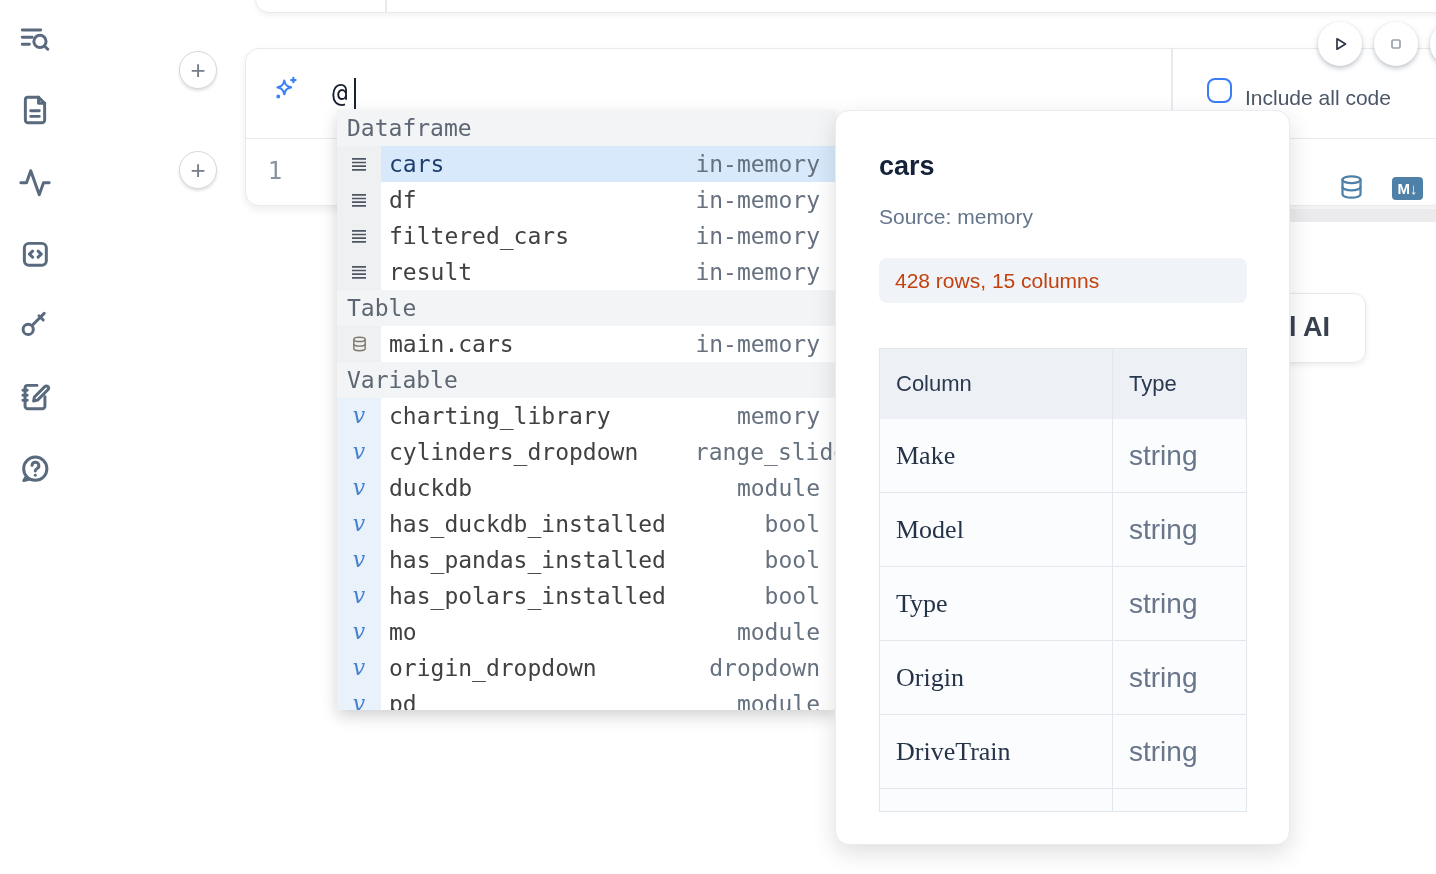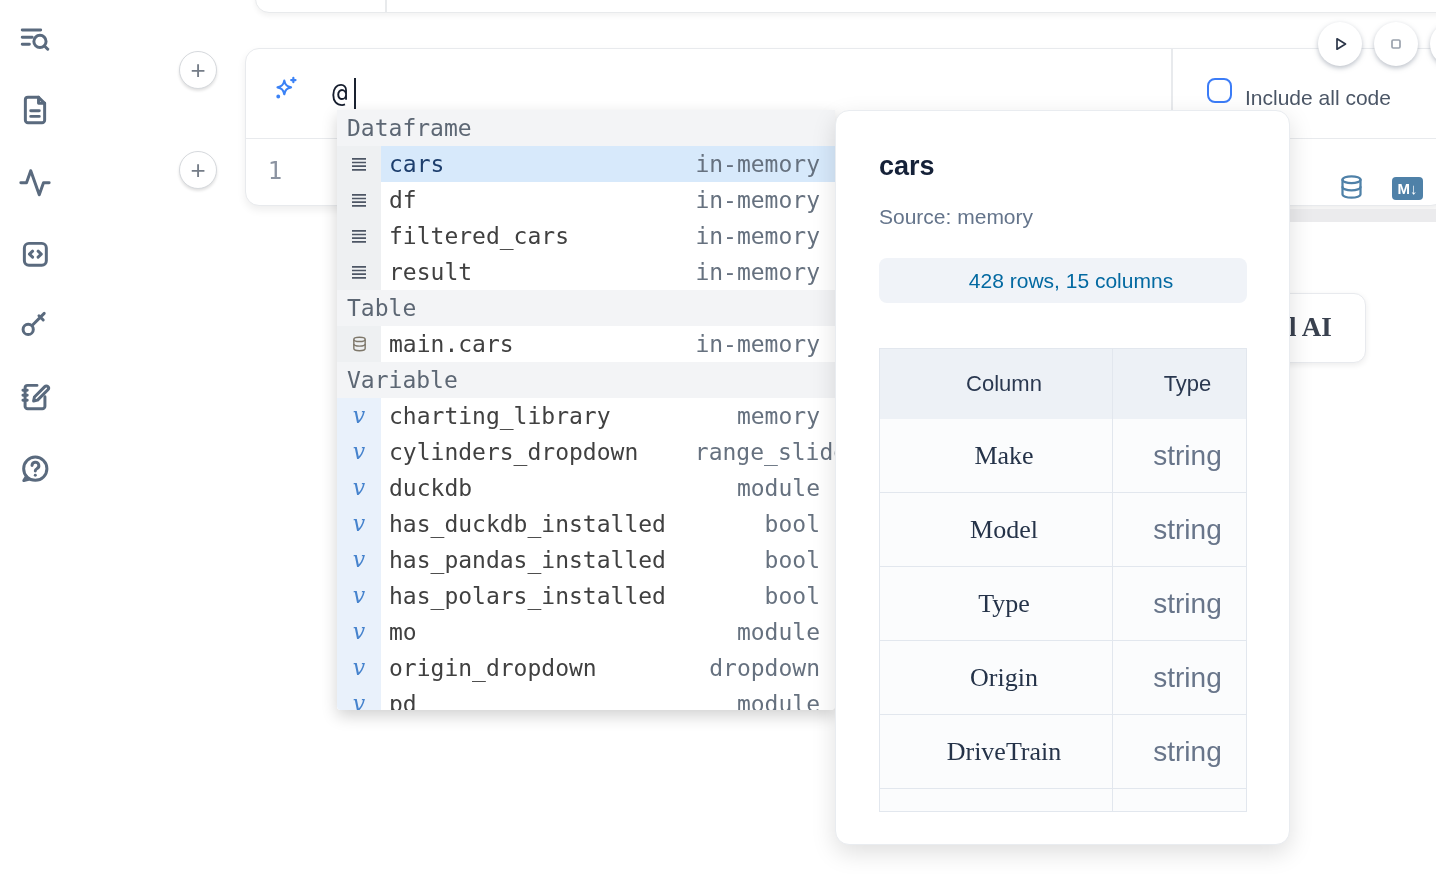--- a/index.html
+++ b/index.html
@@ -50,21 +50,21 @@
   .circle-btn{position:absolute;top:22px;width:44px;height:44px;border-radius:50%;background:#fff;
               box-shadow:0 2px 5px rgba(120,130,145,0.5);display:flex;align-items:center;
               justify-content:center;cursor:pointer;z-index:8;}
   .circle-btn svg{width:24px;height:24px;fill:none;stroke-linecap:round;stroke-linejoin:round;}
 
   
   #gray-bar{left:900px;top:209px;width:536px;height:13px;background:#ebebed;z-index:5;}
   #ai-btn{left:1252px;top:293px;width:114px;height:70px;background:#fff;border:1.5px solid #e8eaee;
           border-radius:12px;box-shadow:0 2px 6px rgba(0,0,0,0.08);z-index:6;cursor:pointer;box-sizing:border-box;}
   #ai-btn span{position:absolute;left:36px;top:0;height:67px;line-height:67px;
-               font-size:27px;font-weight:bold;color:#39414f;font-family:Liberation Serif, serif;}
+               font-size:27px;font-weight:bold;color:#39414f;}
 
   
   #dropdown{left:337px;top:110px;width:498px;height:600px;background:#fff;z-index:20;
             border-radius:0 0 4px 4px;box-shadow:0 6px 16px rgba(0,0,0,0.18);
             overflow:hidden;font-family:"DejaVu Sans Mono",monospace;font-size:23px;}
   .ac-header{height:36px;line-height:36px;background:#f3f4f6;color:#5d6774;padding-left:10px;}
   .ac-row{display:flex;height:36px;background:#fff;cursor:pointer;}
   .ac-row.clip{height:24px;overflow:hidden;}
   .ac-gutter{width:44px;height:36px;flex:none;display:flex;align-items:center;justify-content:center;}
   .ac-gutter.df{background:#eef0f2;}
@@ -77,22 +77,22 @@
   .ac-row.sel .ac-name{color:#1d3e6d;}
   .v-glyph{font-family:"DejaVu Serif",serif;font-style:italic;font-size:22px;color:#4683cd;line-height:1;}
 
   
   #popup{left:835px;top:110px;width:455px;height:735px;background:#fff;border:1px solid #e9ecf0;
          border-radius:14px;box-shadow:0 8px 24px rgba(0,0,0,0.13);z-index:30;box-sizing:border-box;}
   #pv-title{position:absolute;left:43px;top:40px;font-size:27px;font-weight:bold;color:#152138;}
   #pv-source{position:absolute;left:43px;top:94px;font-size:21px;color:#64748b;}
   #pv-pill{position:absolute;left:43px;top:147px;width:368px;height:45px;background:#f0f3f8;
            border-radius:8px;}
-  #pv-pill span{display:block;margin-left:16px;line-height:45px;font-size:21px;color:#0369a1;text-align:center;}
-  #pv-tablewrap{position:absolute;left:43px;top:237px;width:368px;height:464px;overflow:hidden;text-align:center;}
+  #pv-pill span{display:block;margin-left:16px;line-height:45px;font-size:21px;color:#c2410c;}
+  #pv-tablewrap{position:absolute;left:43px;top:237px;width:368px;height:464px;overflow:hidden;}
   #pv-table{width:368px;border:1px solid #e2e7ee;box-sizing:border-box;}
   .pt-row{display:flex;border-top:1px solid #e2e7ee;}
   .pt-row:first-child{border-top:none;}
   .pt-c1{width:232px;box-sizing:border-box;padding-left:16px;}
   .pt-c2{flex:1;border-left:1px solid #e2e7ee;box-sizing:border-box;padding-left:16px;}
   .pt-head{height:70px;background:#edf1f6;}
   .pt-head .pt-c1,.pt-head .pt-c2{line-height:70px;font-size:22px;color:#2a3850;}
   .pt-body{height:73px;background:#fbfcfd;}
   .pt-body .pt-c1{line-height:73px;font-family:Liberation Serif, serif;font-size:26px;color:#253349;}
   .pt-body .pt-c2{line-height:73px;font-size:28px;color:#68758a;}

